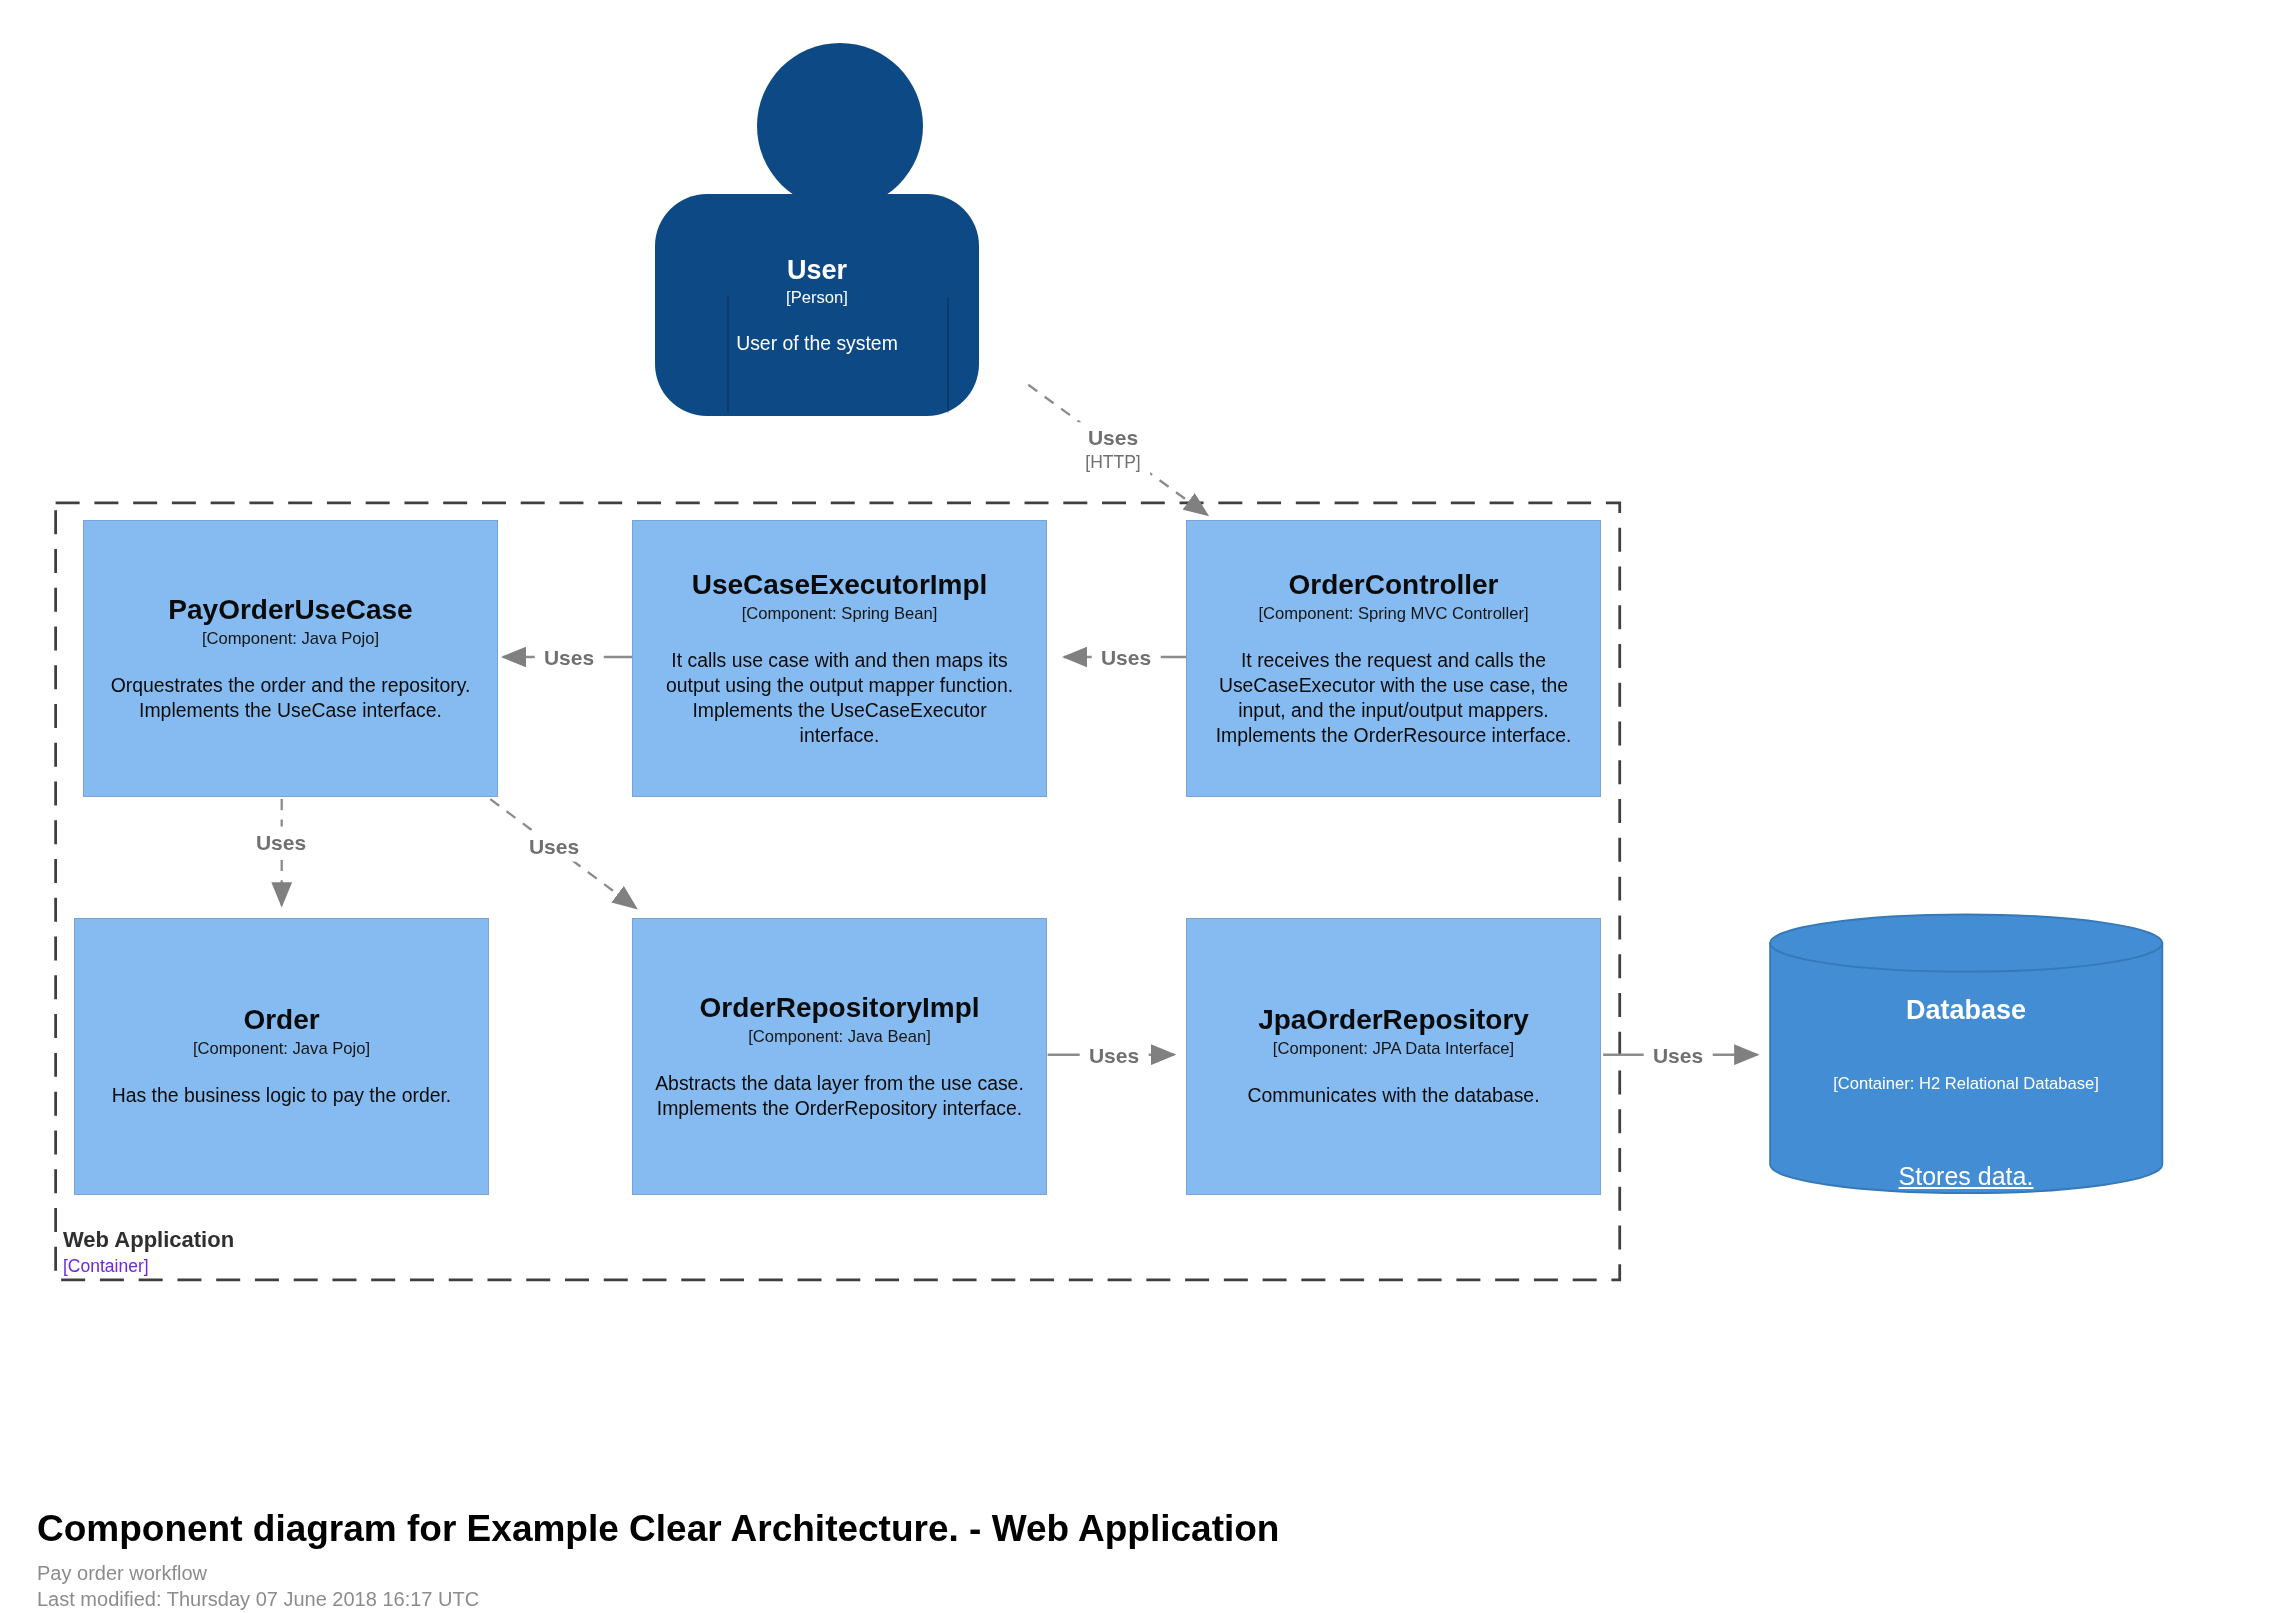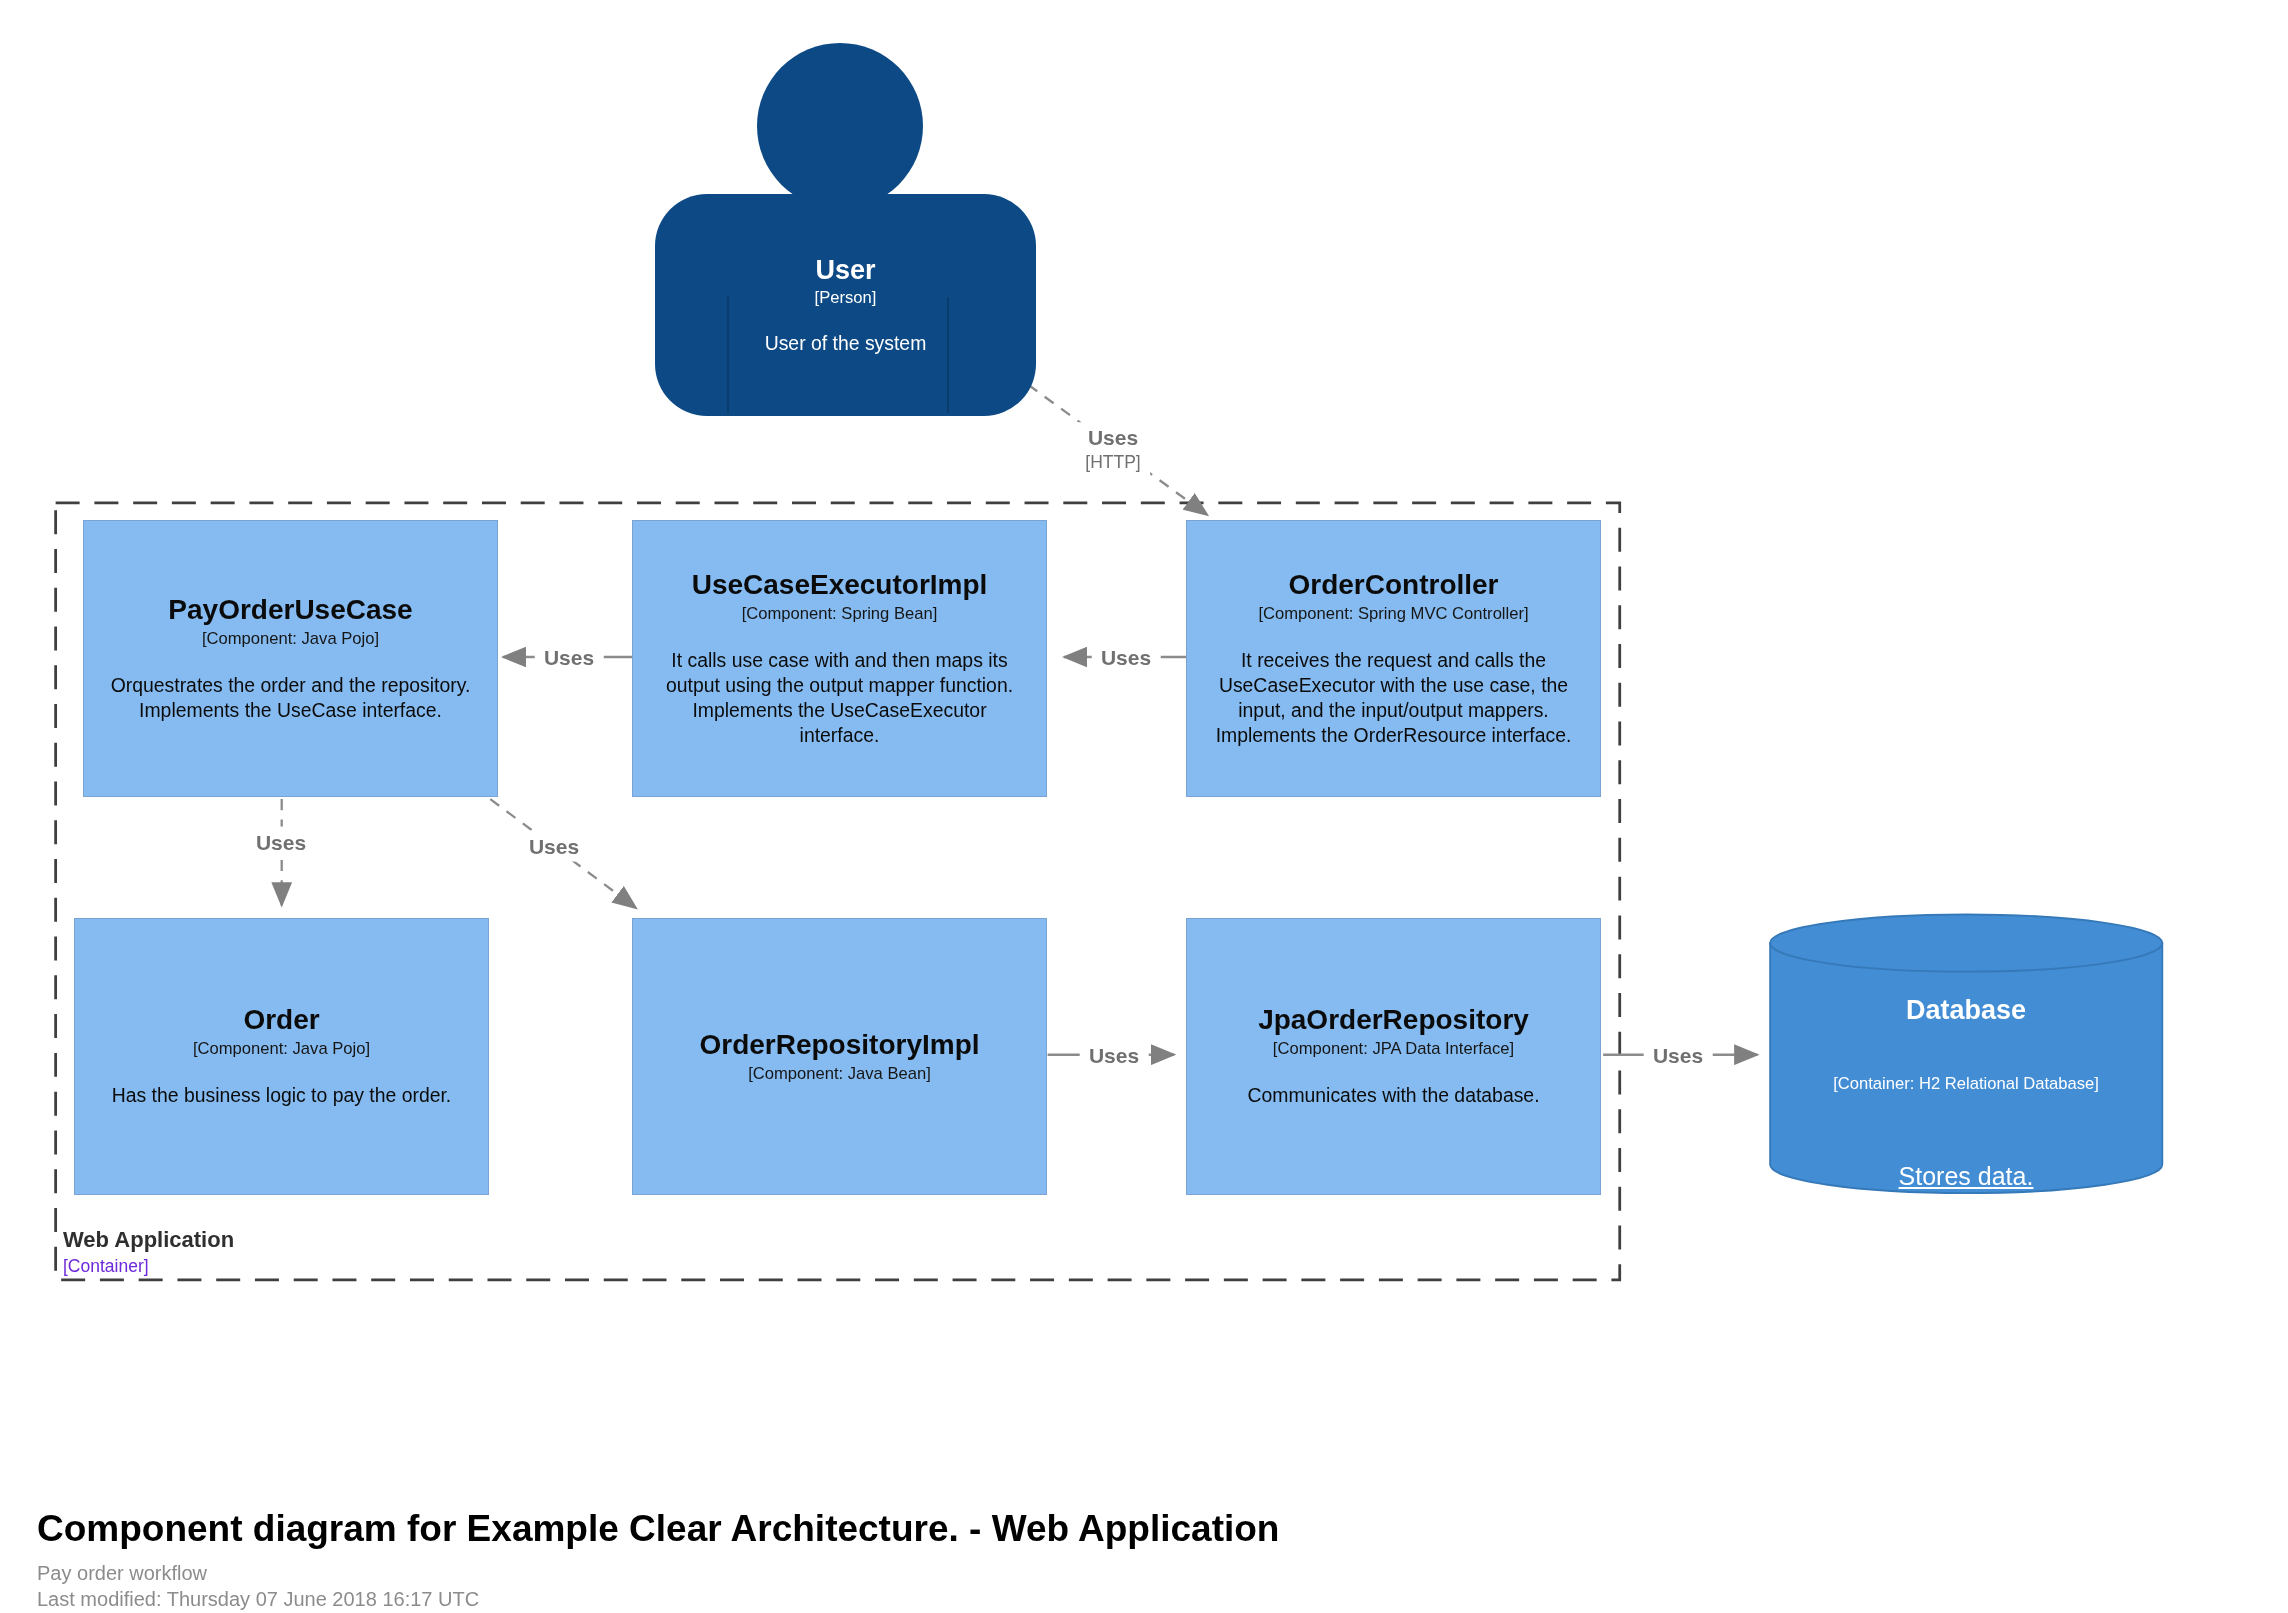--- a/index.html
+++ b/index.html
@@ -3,21 +3,21 @@
 <meta charset="utf-8">
 <style>
   html,body{margin:0;padding:0;background:#ffffff;}
   body{font-family:"Liberation Sans","DejaVu Sans",sans-serif;}
   .canvas{position:relative;width:2289px;height:1613px;background:#fff;overflow:hidden;}
   svg.layer{position:absolute;left:0;top:0;z-index:1;}
 
   
   .person-head{position:absolute;left:757px;top:43px;width:166px;height:166px;border-radius:50%;
     background:#0d4a85;z-index:2;}
-  .person-body{position:absolute;left:655px;top:194px;width:381px;height:222px;border-radius:52px;
+  .person-body{position:absolute;left:655px;top:194px;width:324px;height:222px;border-radius:52px;
     background:#0d4a85;z-index:2;display:flex;flex-direction:column;align-items:center;
     justify-content:center;text-align:center;color:#fff;}
   .person-body .seam{position:absolute;width:1.8px;top:103px;height:116px;background:rgba(0,0,0,0.18);}
   .seam.l{left:72px}.seam.r{left:292px}
   .p-name{font-size:27px;font-weight:bold;}
   .p-meta{font-size:16.6px;margin-top:2px;}
   .p-desc{font-size:19.4px;margin-top:24px;}
 
   
   .box{position:absolute;width:415px;height:277px;background:#85bbf0;border:1.8px solid #7aa3d4;
@@ -113,20 +113,21 @@
   </div>
 
   <div class="box" style="left:74px;top:918px;">
     <div class="name">Order</div>
     <div class="meta">[Component: Java Pojo]</div>
     <div class="desc">Has the business logic to pay the order.</div>
   </div>
   <div class="box" style="left:632px;top:918px;">
     <div class="name">OrderRepositoryImpl</div>
     <div class="meta">[Component: Java Bean]</div>
+    <div class="desc">Abstracts the data layer from the use case. Implements the OrderRepository interface.</div>
   </div>
   <div class="box" style="left:1186px;top:918px;">
     <div class="name">JpaOrderRepository</div>
     <div class="meta">[Component: JPA Data Interface]</div>
     <div class="desc">Communicates with the database.</div>
   </div>
 
   <div class="db-text">
     <div class="name">Database</div>
     <div class="meta">[Container: H2 Relational Database]</div>

